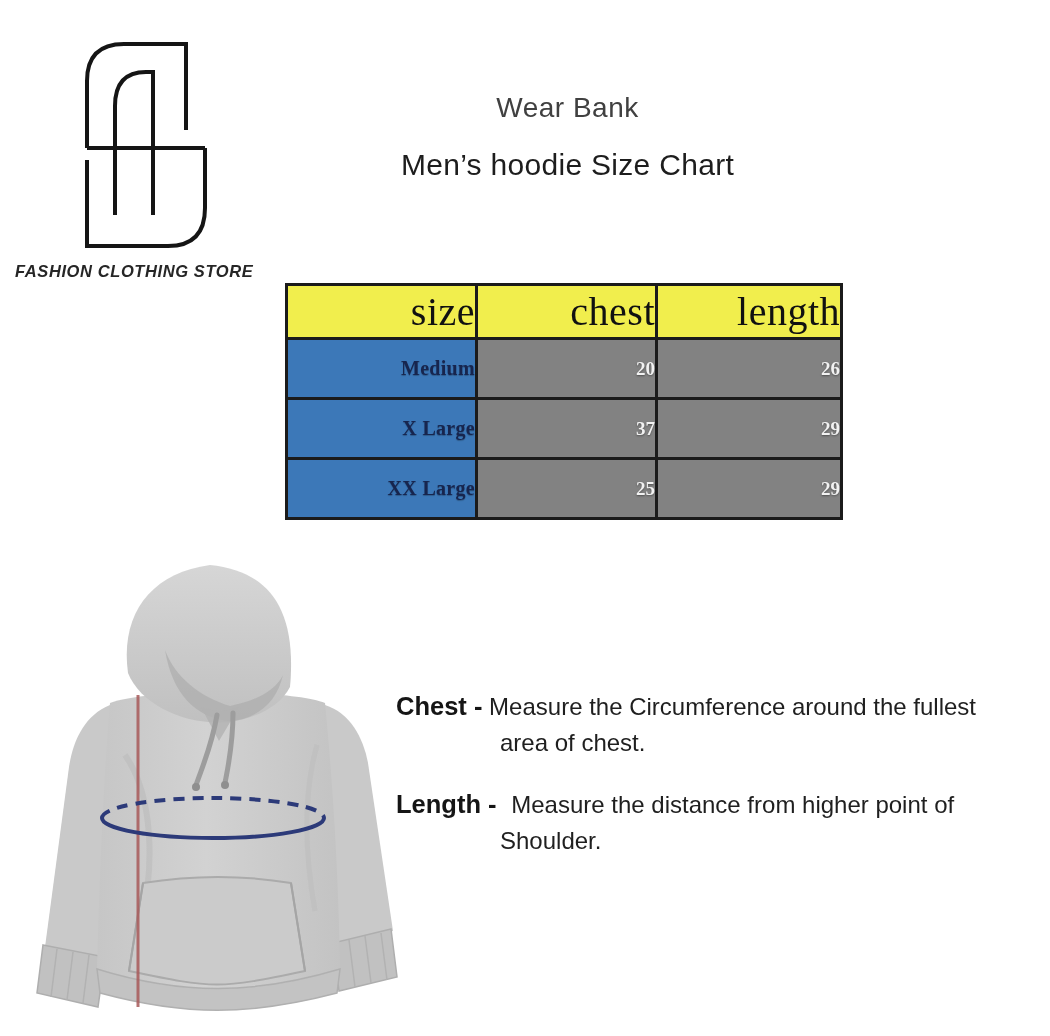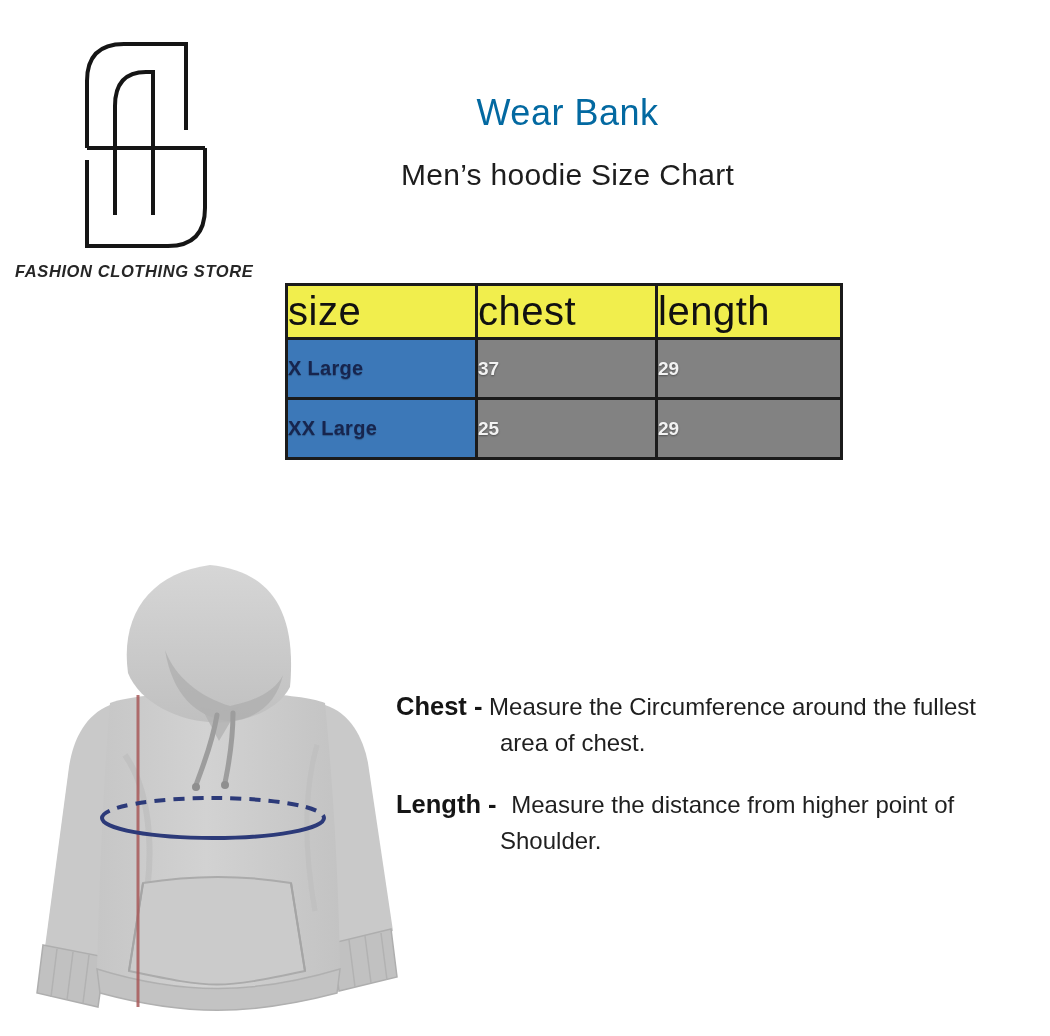--- a/index.html
+++ b/index.html
@@ -15,32 +15,32 @@
   
   .logo-wrap { position: absolute; left: 80px; top: 36px; width: 130px; height: 216px; }
   .store-name {
     position: absolute; left: 15px; top: 262px; width: 260px;
     font-size: 16.5px; font-style: italic; font-weight: 600;
     letter-spacing: 0.6px; color: #262626; white-space: nowrap;
   }
 
   
   .title-block { position: absolute; left: 315px; top: 92px; width: 505px; text-align: center; }
-  .title-main { font-size: 36px; font-weight: 500; color: #0369a1; letter-spacing: 0.5px; }
+  .title-main { font-size: 28px; font-weight: 500; color: #404040; letter-spacing: 0.5px; }
   .title-sub  { font-size: 30px; font-weight: 400; color: #1d1d1d; margin-top: 24px; letter-spacing: 0.3px; }
 
   
   .size-table-wrap { position: absolute; left: 285px; top: 283px; }
   table.size-table { border-collapse: collapse; table-layout: fixed; width: 555px; }
   table.size-table col.c-size   { width: 190px; }
   table.size-table col.c-chest  { width: 180px; }
   table.size-table col.c-length { width: 185px; }
   table.size-table th, table.size-table td {
     border: 3px solid var(--border, #1b1b1b);
-    text-align: left; vertical-align: middle;
+    text-align: right; vertical-align: middle; font-family: Liberation Serif, serif;
   }
   table.size-table thead tr { height: 54px; }
   table.size-table tbody tr { height: 60px; }
   th.hdr {
     background: var(--header-bg, #f1ee4d);
     color: #111; font-size: 40px; font-weight: 400; letter-spacing: 0.5px;
   }
   td.size-cell {
     background: var(--size-cell-bg, #3c78b8);
     color: var(--size-text, #17254e);
@@ -92,20 +92,25 @@
         <col class="c-length">
       </colgroup>
     <thead>
       <tr>
         <th class="hdr">size</th>
         <th class="hdr">chest</th>
         <th class="hdr">length</th>
       </tr>
     </thead>
     <tbody>
+      <tr>
+        <td class="size-cell">Medium</td>
+        <td class="value-cell">20</td>
+        <td class="value-cell">26</td>
+      </tr>
       <tr>
         <td class="size-cell">X Large</td>
         <td class="value-cell">37</td>
         <td class="value-cell">29</td>
       </tr>
       <tr>
         <td class="size-cell">XX Large</td>
         <td class="value-cell">25</td>
         <td class="value-cell">29</td>
       </tr>

